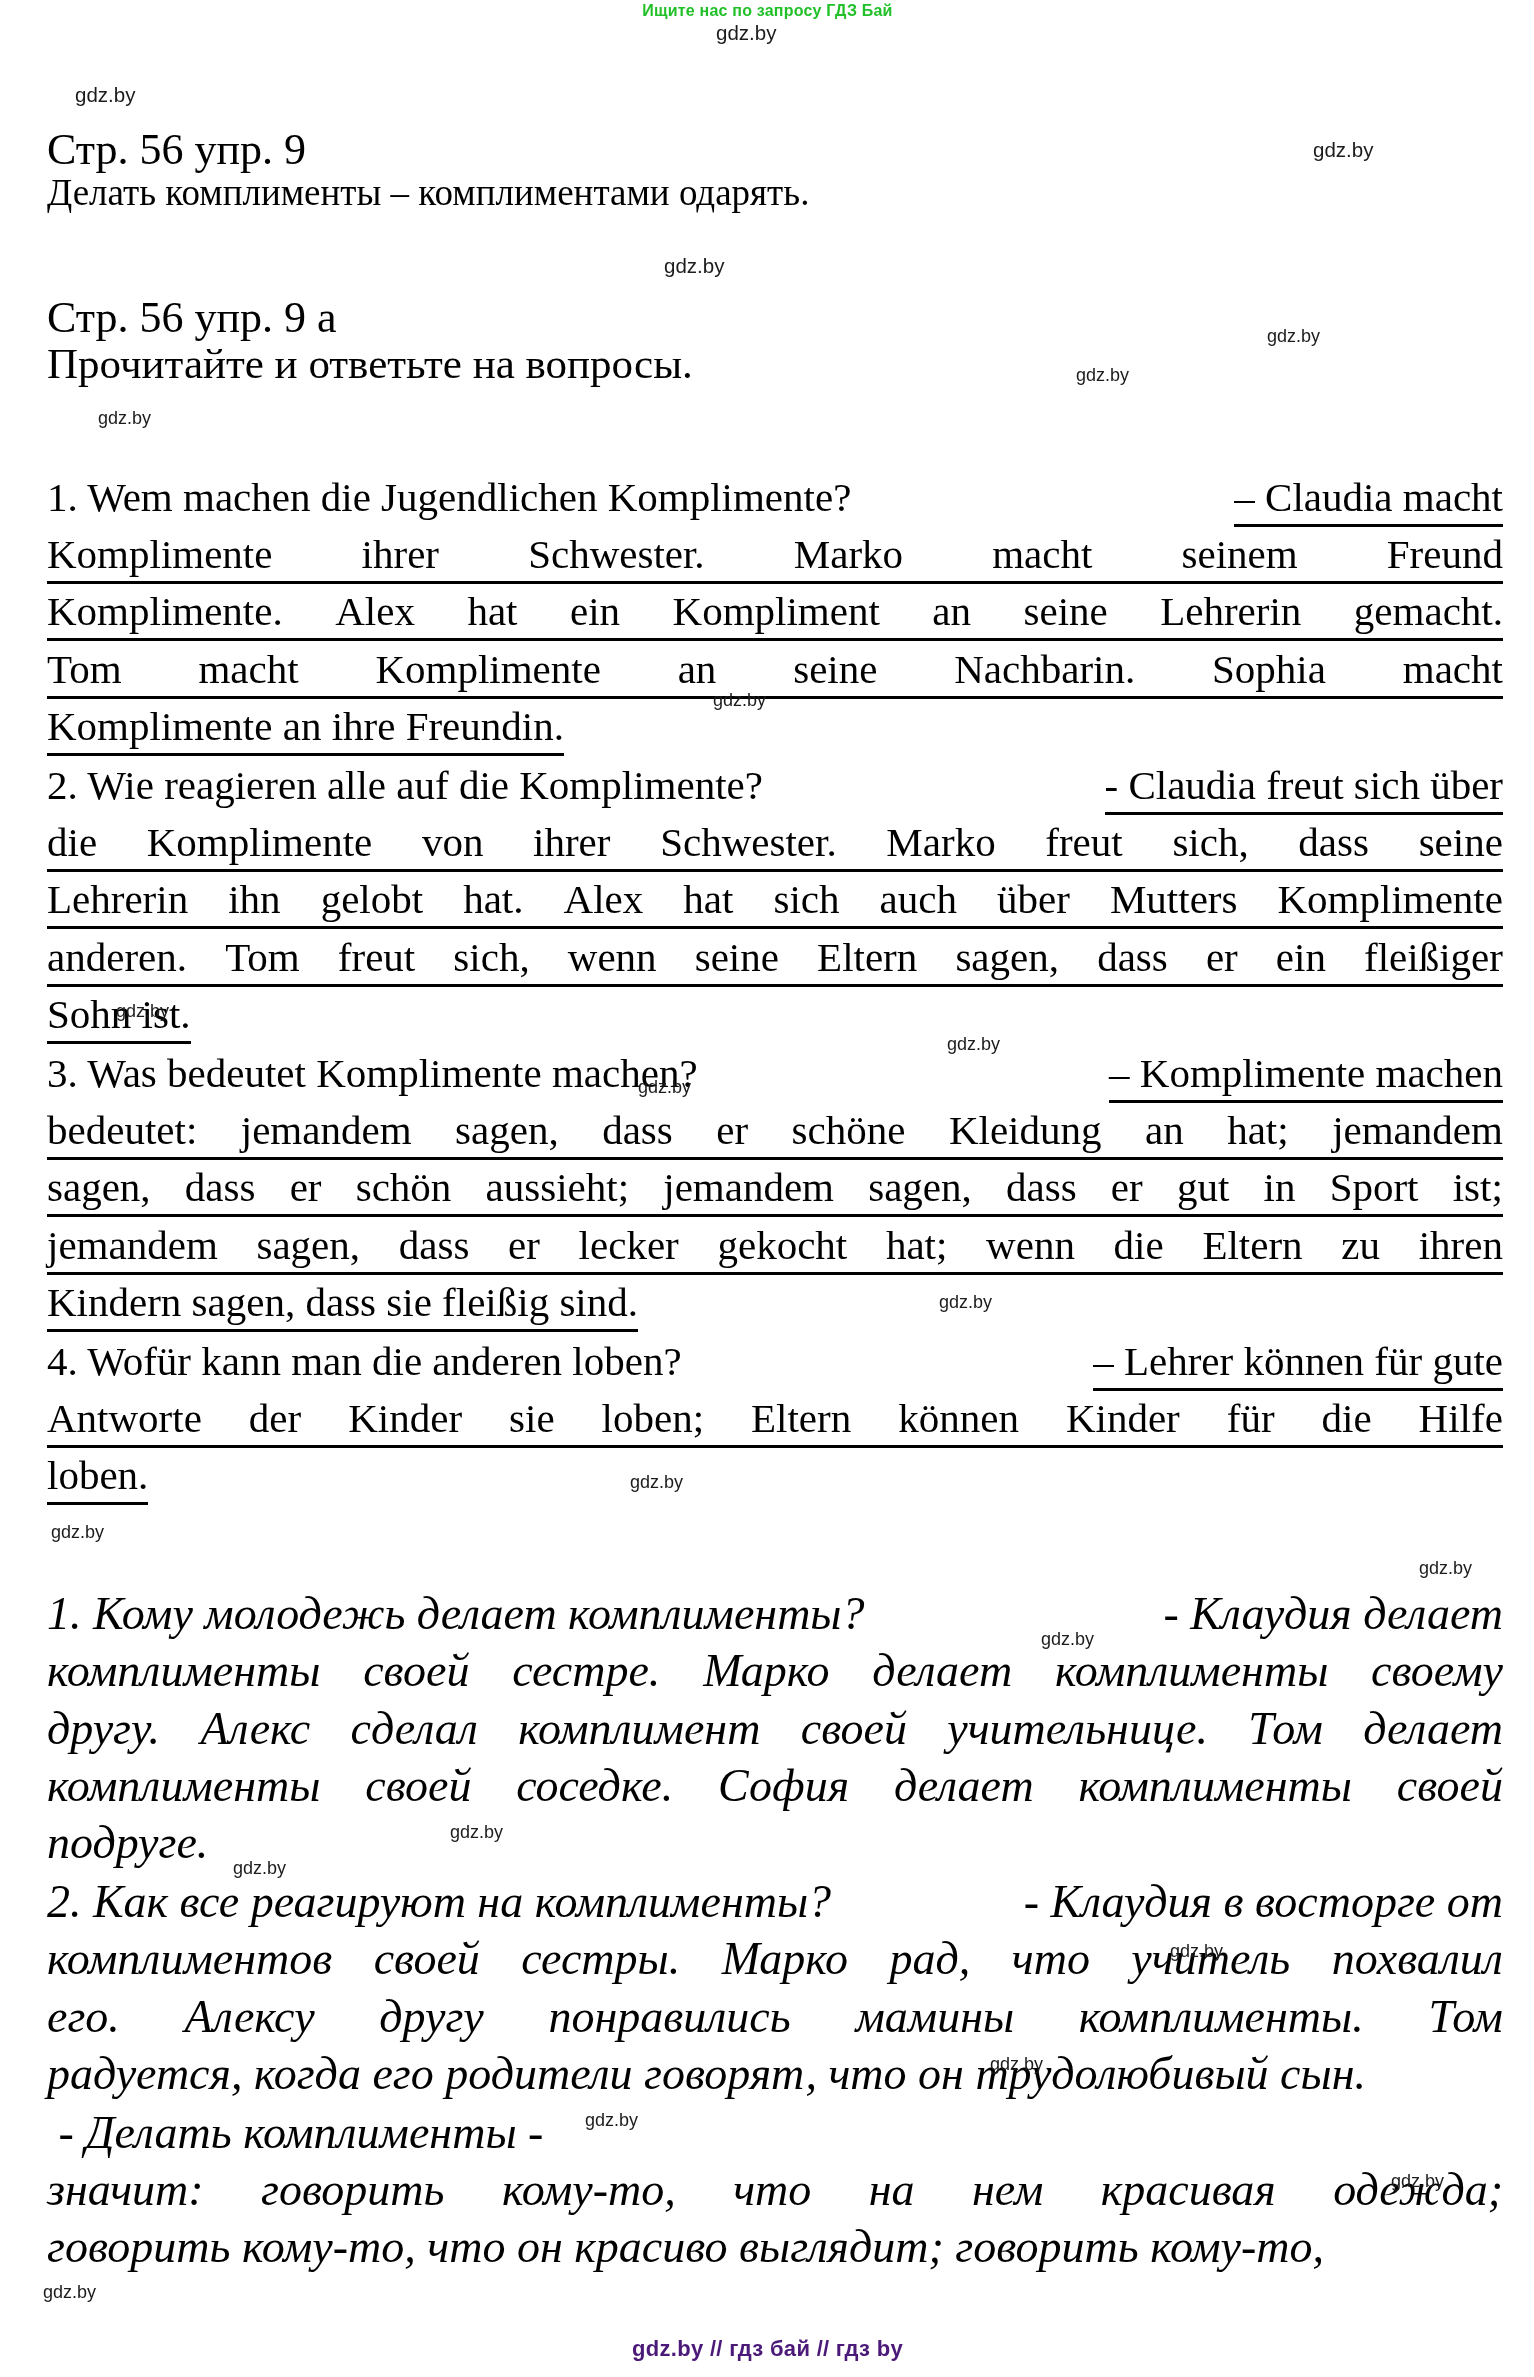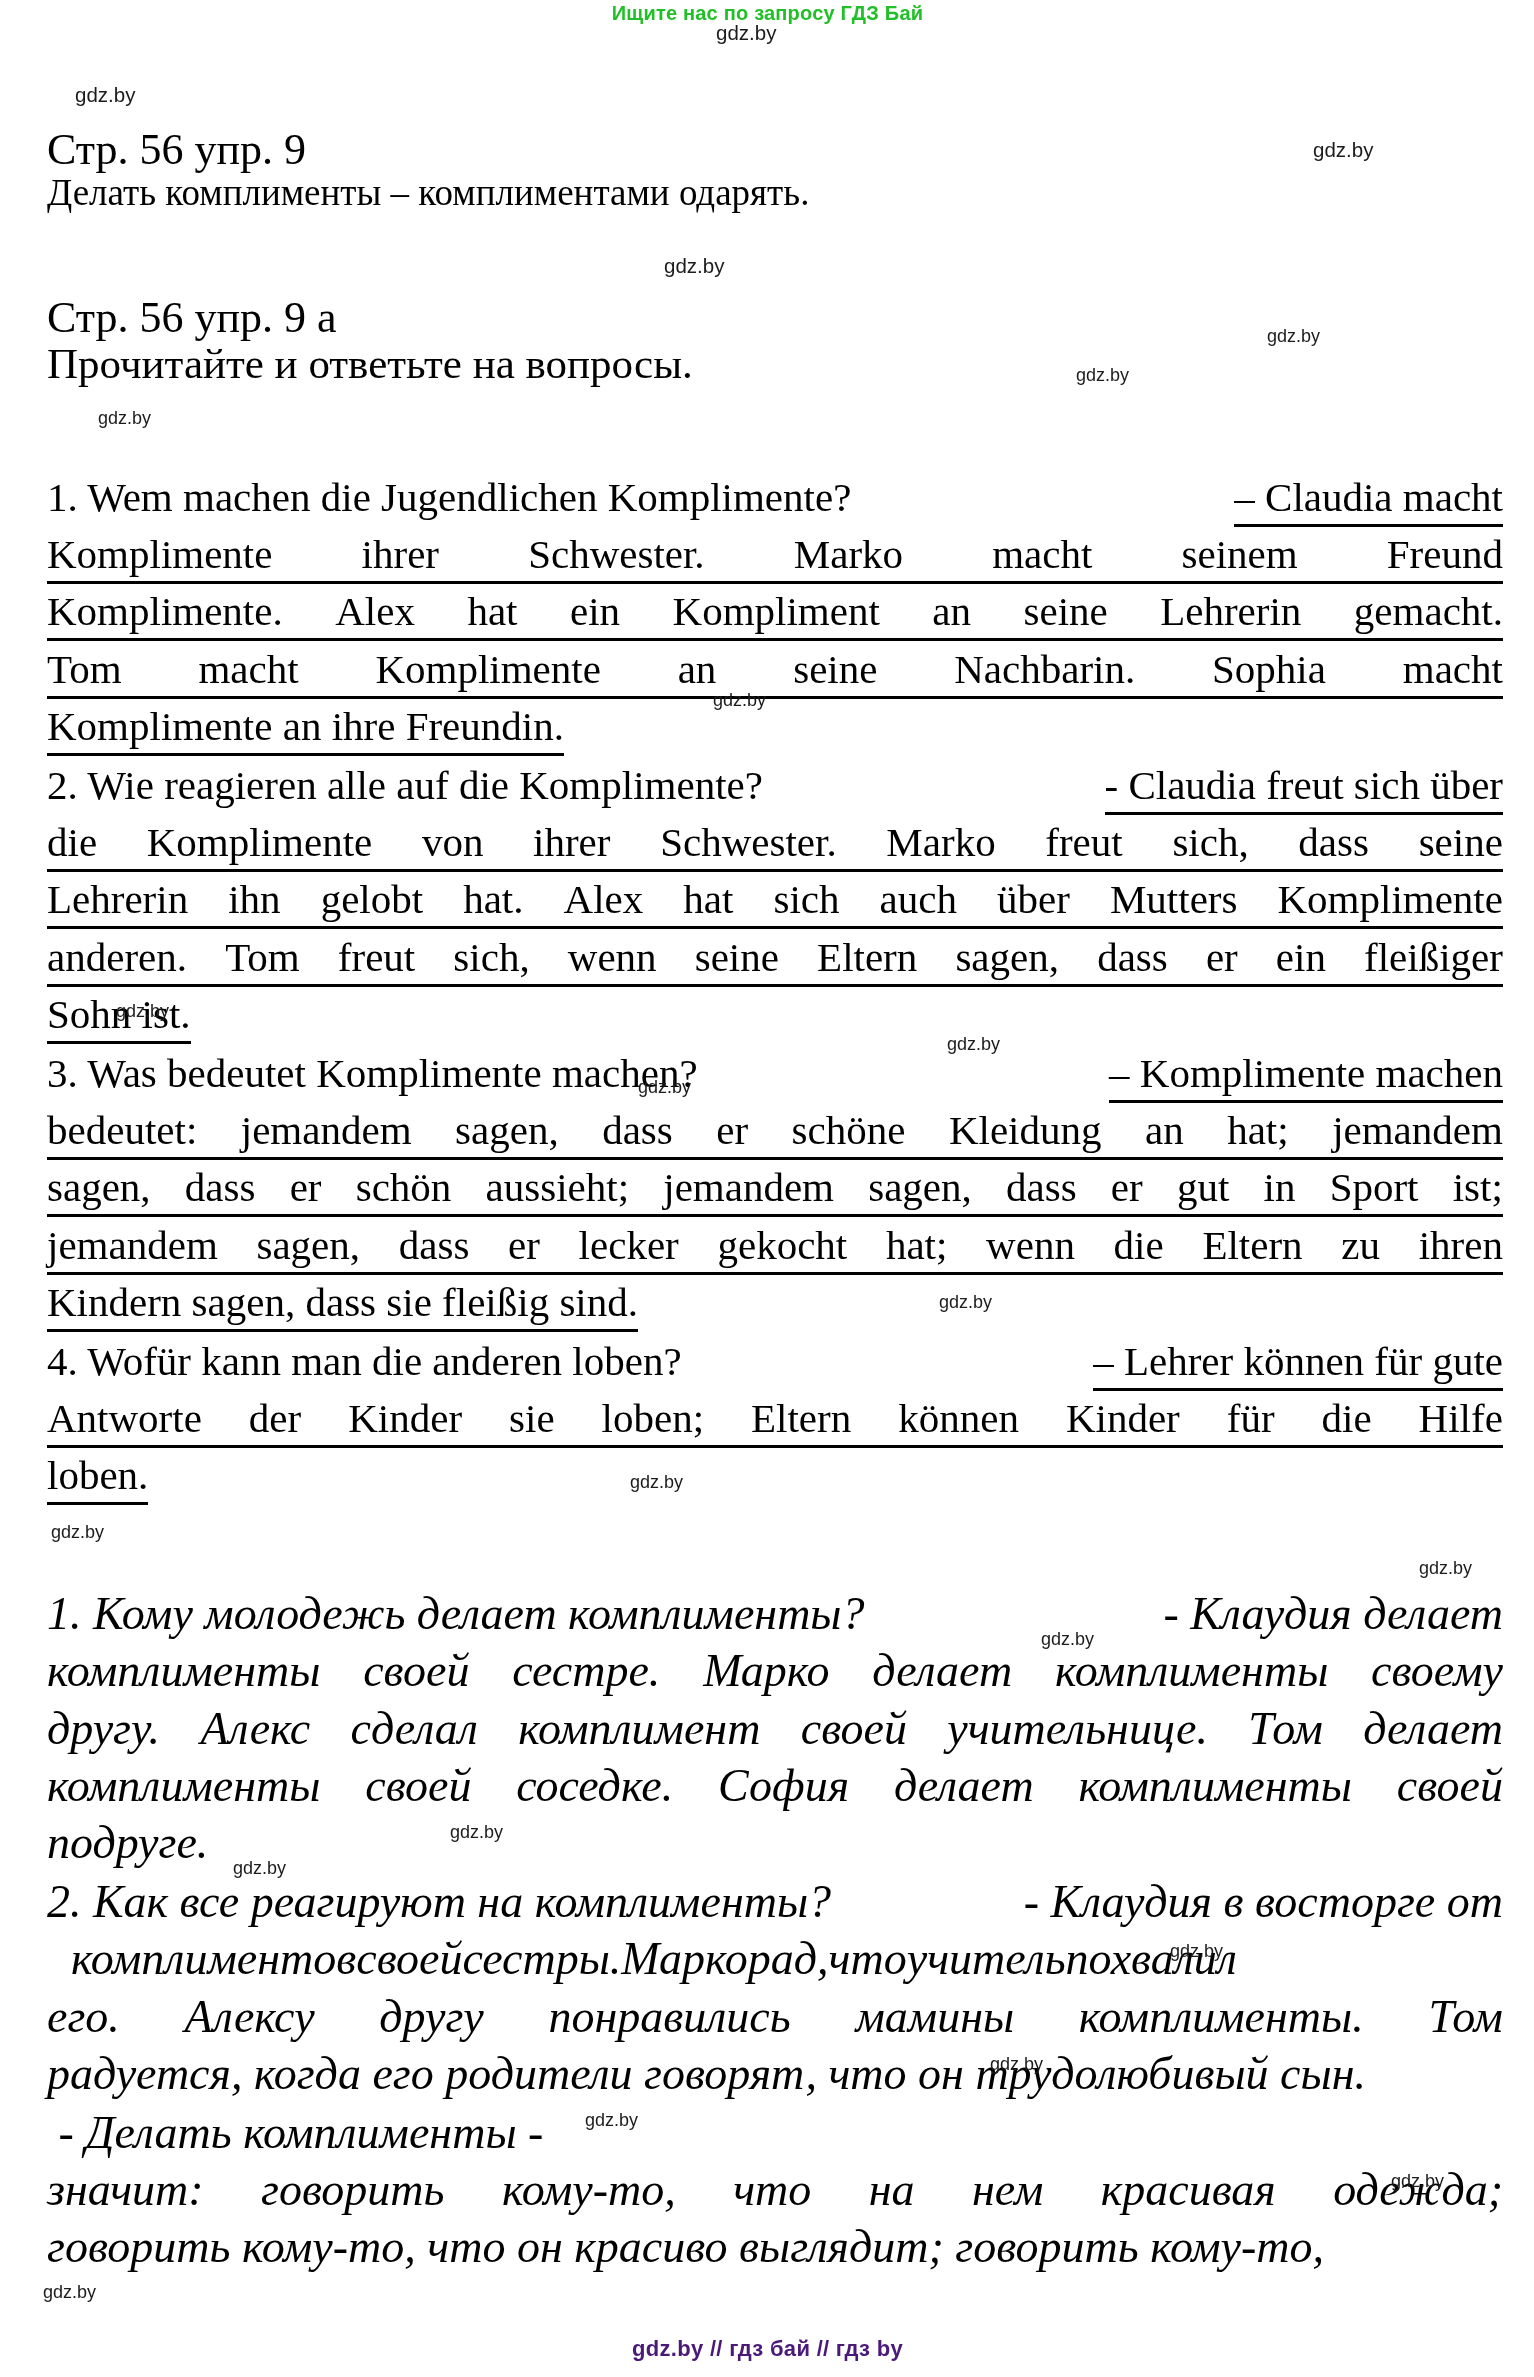--- a/index.html
+++ b/index.html
@@ -29,21 +29,21 @@
   .wm.sm { font-size: 18px; }
 
   
   .promo {
     position: absolute;
     top: 1.6px;
     left: 0;
     width: 1535px;
     text-align: center;
     font-family: "Liberation Sans", "DejaVu Sans", sans-serif;
-    font-size: 20px;
+    font-size: 16px;
     font-weight: bold;
     color: #22c028;
     letter-spacing: 0.2px;
   }
 
   
   .footer {
     position: absolute;
     top: 2336px;
     left: 0;
@@ -216,21 +216,21 @@
   </div>
   <div class="rowj ru left" style="top:1816px;">
     <span class="seg">подруге.</span>
   </div>
 
   <div class="rowj ru" style="top:1875px;">
     <span class="seg">2. Как все реагируют на комплименты?</span>
     <span class="seg"><span>-</span>&nbsp;<span>Клаудия в восторге от</span></span>
   </div>
   <div class="rowj ru" style="top:1932px;">
-    <span class="seg" style="width: 100%; display: flex; justify-content: flex-start; margin-left: 24px;"><span>комплиментов</span><span>своей</span><span>сестры.</span><span>Марко</span><span>рад,</span><span>что</span><span>учитель</span><span>похвалил</span></span>
+    <span class="seg" style="width: 100%; display: flex; justify-content: space-between;"><span>комплиментов</span><span>своей</span><span>сестры.</span><span>Марко</span><span>рад,</span><span>что</span><span>учитель</span><span>похвалил</span></span>
   </div>
   <div class="rowj ru" style="top:1990px;">
     <span class="seg" style="width: 100%; display: flex; justify-content: space-between;"><span>его.</span><span>Алексу</span><span>другу</span><span>понравились</span><span>мамины</span><span>комплименты.</span><span>Том</span></span>
   </div>
   <div class="rowj ru left" style="top:2047px;">
     <span class="seg">радуется, когда его родители говорят, что он трудолюбивый сын.</span>
   </div>
 
   <div class="rowj ru left" style="top:2106px;">
     <span class="seg">&nbsp;</span>

